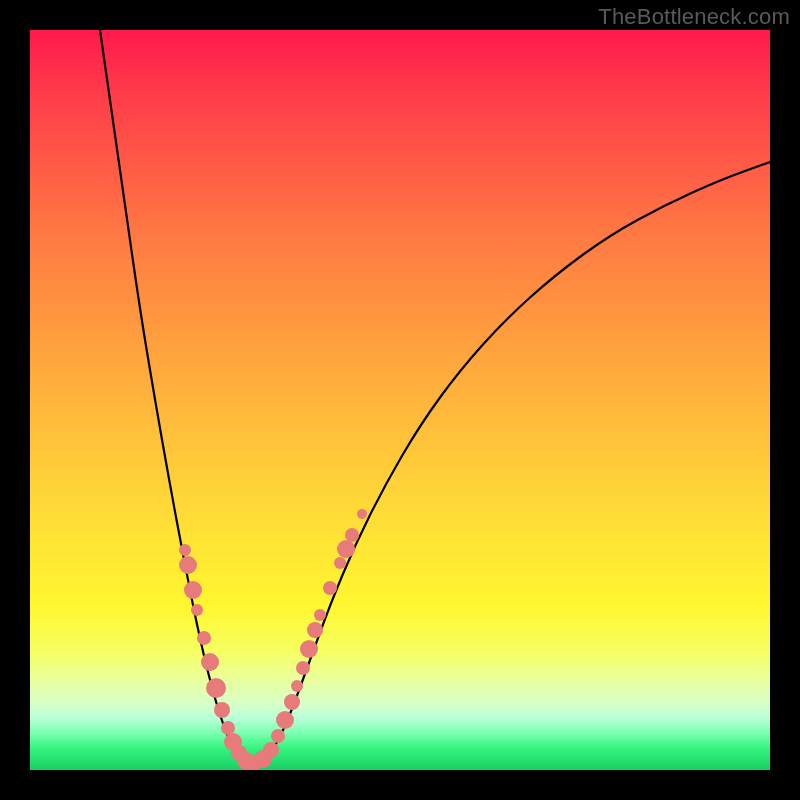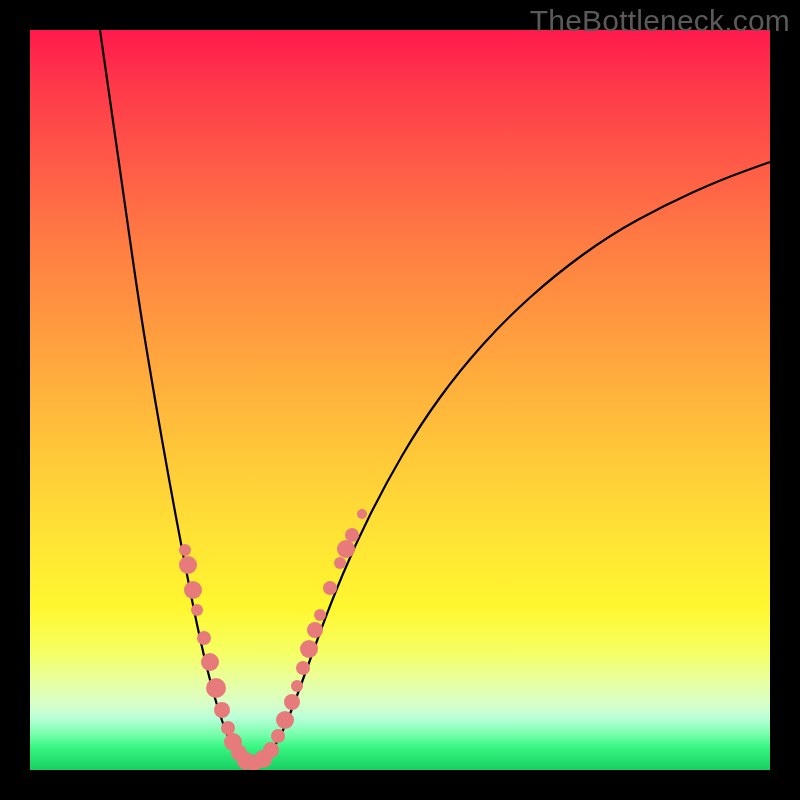--- a/index.html
+++ b/index.html
@@ -47,21 +47,21 @@
     left: 0;
     top: 0;
     width: 740px;
     height: 740px;
   }
   .watermark {
     position: absolute;
     top: 4px;
     right: 10px;
     color: #5a5a5a;
-    font-size: 30px;
+    font-size: 22px;
     font-weight: 500;
     letter-spacing: 0.2px;
   }
 </style>
 </head>
 <body>
 
 <div class="frame">
   <div class="plot">
     <svg class="curve-svg" viewBox="0 0 740 740" preserveAspectRatio="none">

